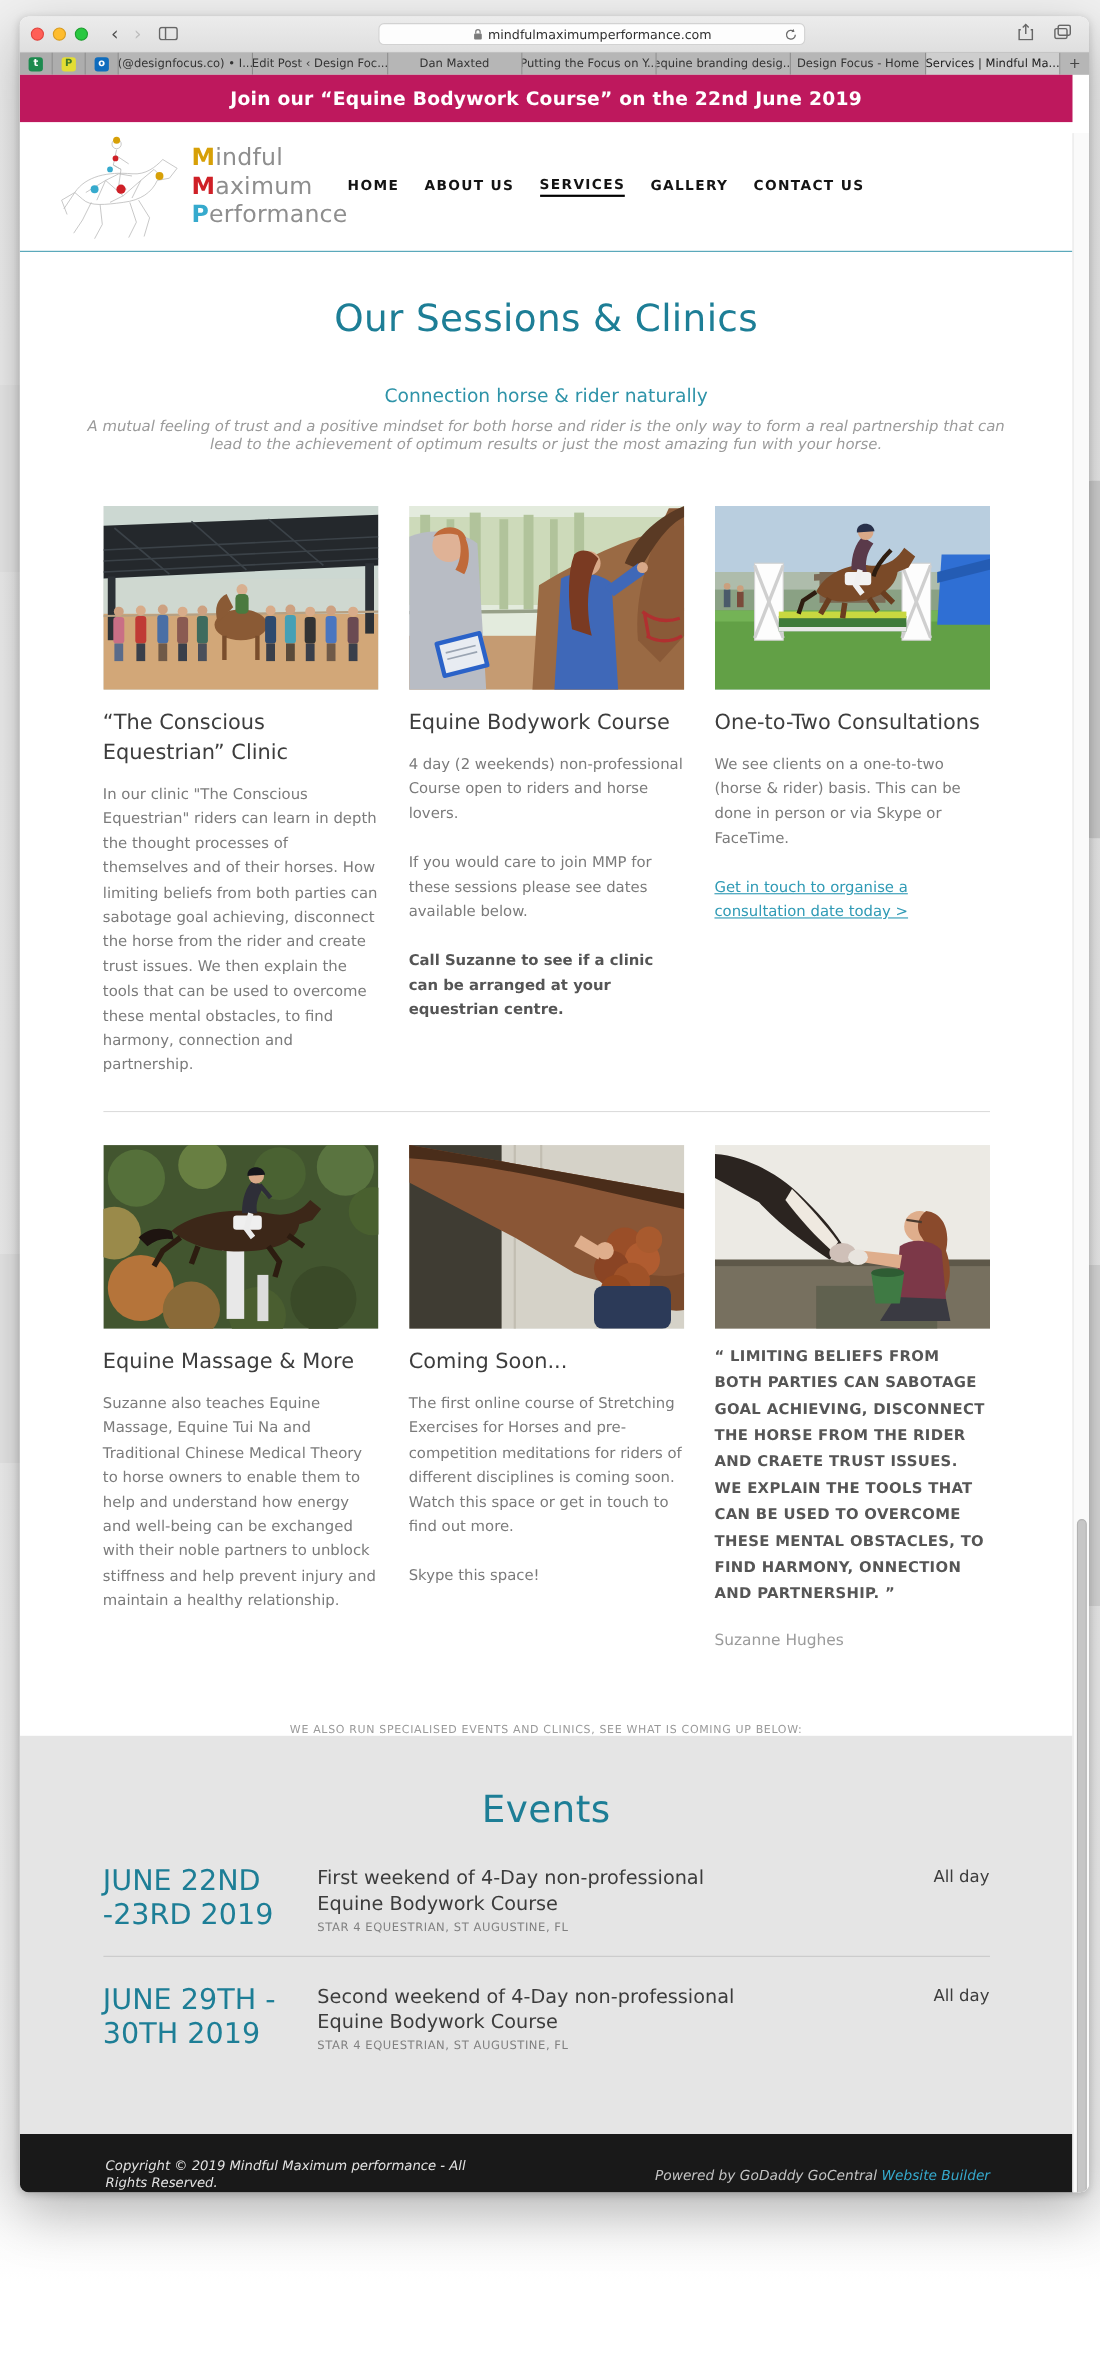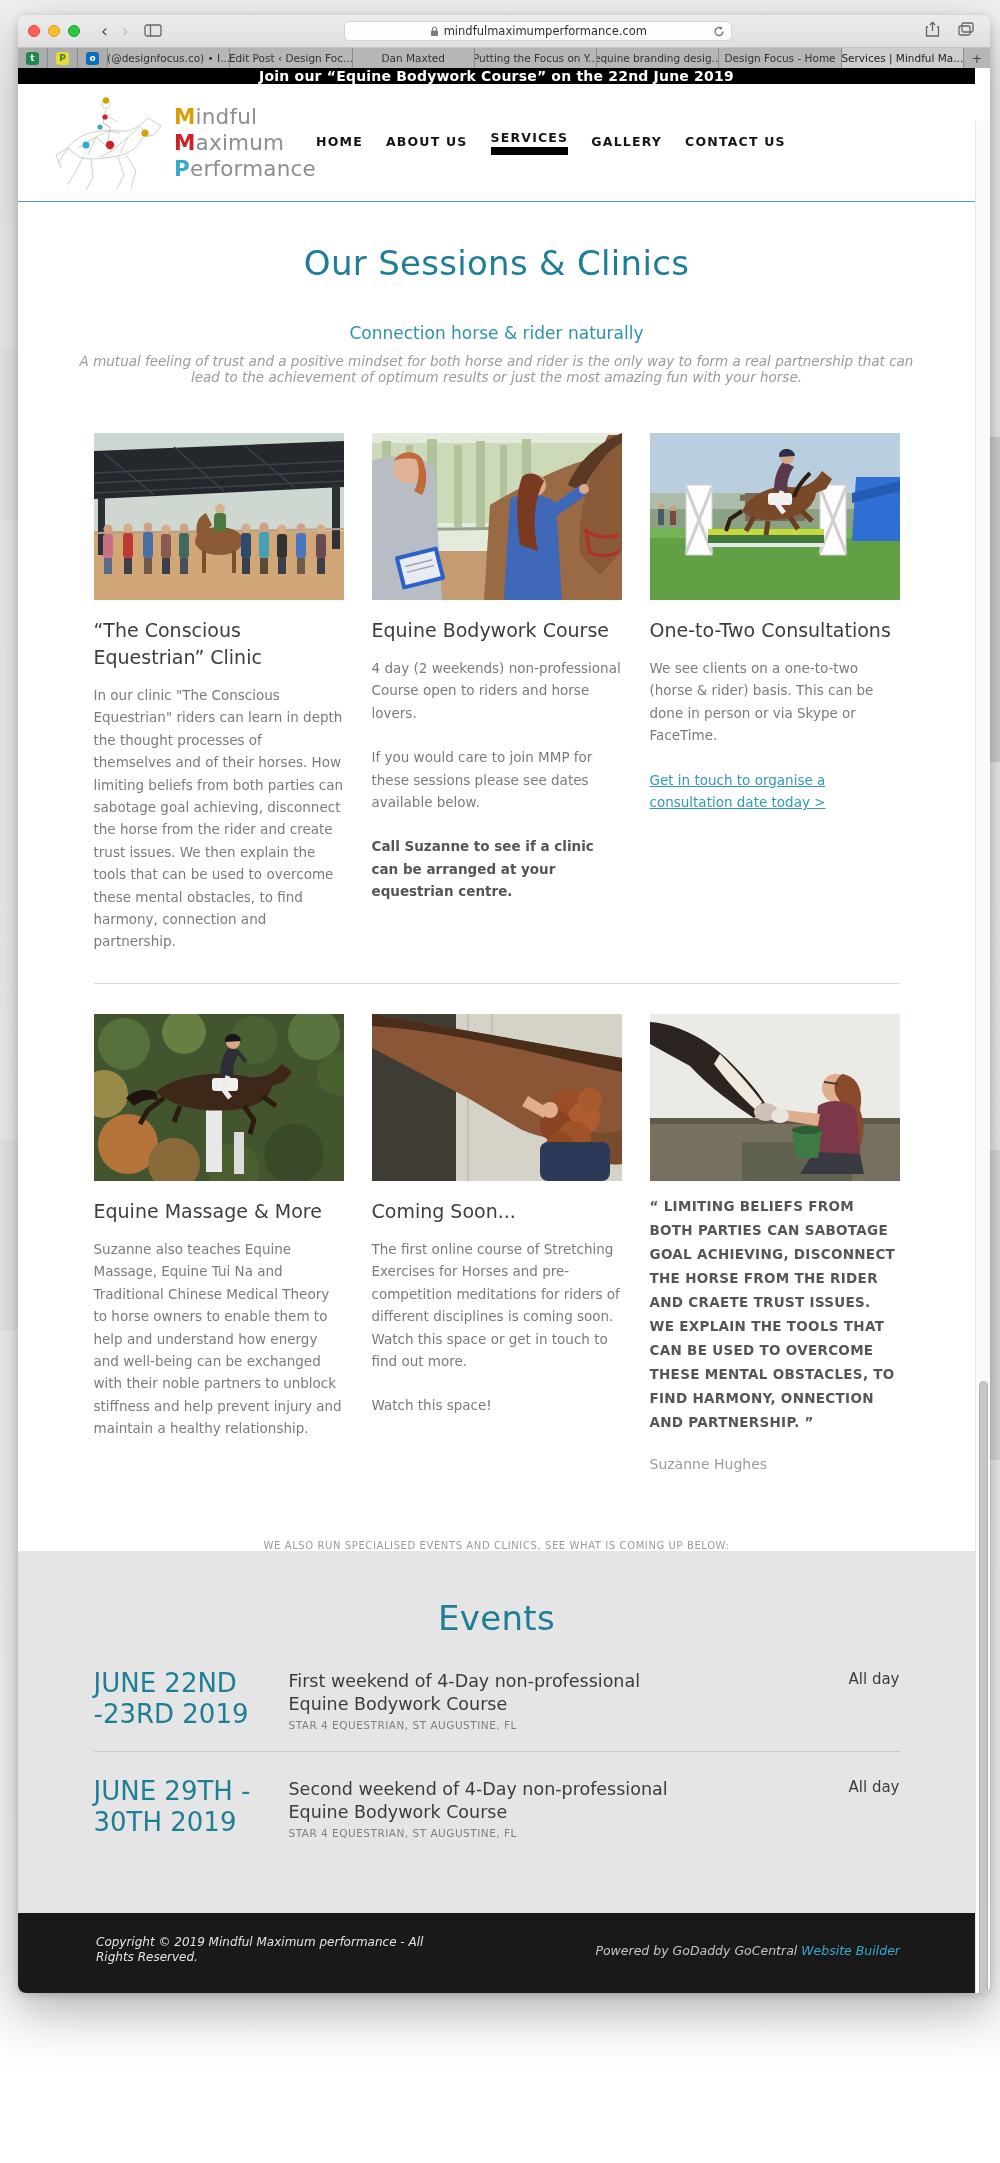--- a/index.html
+++ b/index.html
@@ -64,33 +64,33 @@
     font-size:10.5px; color:#333; white-space:nowrap; overflow:hidden; padding:0 6px;
   }
   .tab.active { background:#cecece; color:#1f1f1f; }
   .newtab { width:26px; background:#b6b6b6; display:flex; align-items:center; justify-content:center; font-size:13px; color:#444; }
 
   
   .page { height:1925px; display:flex; flex-direction:column; background:#fff; position:relative; }
   .site { width:957px; display:flex; flex-direction:column; flex:1; }
 
   .banner {
-    height:16px; background:#000000; color:#fff; display:flex; align-items:center; justify-content:center;
-    font-size:14px; font-weight:600; letter-spacing:.2px; flex:none;
+    height:43px; background:#be185d; color:#fff; display:flex; align-items:center; justify-content:center;
+    font-size:17px; font-weight:600; letter-spacing:.2px; flex:none;
   }
   .header { height:117px; display:flex; align-items:center; padding:0 28px 0 30px; flex:none; }
   .logo { display:flex; align-items:center; gap:4px; }
   .logo-text { font-size:21.5px; line-height:26px; color:#8e8e8e; letter-spacing:.2px; }
   .logo-text .init { font-weight:600; }
   .init.gold { color:#d7a007; }
   .init.red { color:#cf2027; }
   .init.cyan { color:#36aacd; }
   .mainnav { display:flex; gap:23px; align-items:center; }
   .navitem { font-size:12.5px; font-weight:bold; letter-spacing:1.2px; color:#141414; cursor:pointer; padding-bottom:2px; }
-  .navitem.active { border-bottom:8px solid #000000; }
+  .navitem.active { border-bottom:2px solid #000000; }
   .teal-line { height:1px; background:#4aa0b4; flex:none; }
 
   .hero { text-align:center; flex:none; }
   .hero h1 { margin-top:40px; font-size:34px; line-height:42px; font-weight:normal; color:#1d7e96; letter-spacing:.3px; }
   .hero h2 { margin-top:38px; font-size:17px; line-height:22px; font-weight:normal; color:#2e93a8; }
   .hero .lead { margin:9px auto 0; max-width:850px; font-size:13.5px; line-height:16px; font-style:italic; color:#9a9a9a; }
 
   .grid { width:806px; margin:0 auto; display:grid; grid-template-columns:repeat(3,250px); column-gap:28px; flex:none; }
   .grid.row1 { margin-top:48px; }
   .photo { width:250px; height:167px; display:block; background:#eee; }
@@ -489,21 +489,21 @@
                 <circle cx="202" cy="124" r="17" fill="#a05228"></circle>
                 <circle cx="218" cy="86" r="12" fill="#a85a2e"></circle>
                 <circle cx="188" cy="132" r="14" fill="#94481f"></circle>
             <circle cx="178" cy="96" r="8" fill="#dfae8c"></circle>
             <rect x="168" y="128" width="70" height="39" rx="8" fill="#2c3a58"></rect>
             <path d="M172,104 L150,92 L156,82 L176,94 Z" fill="#dfae8c"></path>
           </g>
         </svg>
         <h3>Coming Soon...</h3>
         <p>The first online course of Stretching Exercises for Horses and pre-competition meditations for riders of different disciplines is coming soon. Watch this space or get in touch to find out more.</p>
-        <p>Watch this space!</p>
+        <p>Skype this space!</p>
       </div>
 
       <div class="card">
         <svg class="photo" viewBox="0 0 250 167" preserveAspectRatio="none">
           <rect width="250" height="167" fill="#eceae4"></rect>
           <rect x="0" y="108" width="250" height="59" fill="#77705f"></rect>
           <rect x="0" y="104" width="250" height="6" fill="#5e5849"></rect>
           <rect x="92" y="128" width="110" height="39" fill="#4a5240" opacity="0.5"></rect>
           <path d="M0,8 C30,10 62,28 84,52 C98,66 110,80 118,94 L104,104 C86,92 60,74 40,52 L0,30 Z" fill="#2b2420"></path>
           <path d="M70,40 C84,54 100,72 112,88 L106,96 C92,84 76,66 64,50 Z" fill="#efe9e0"></path>

